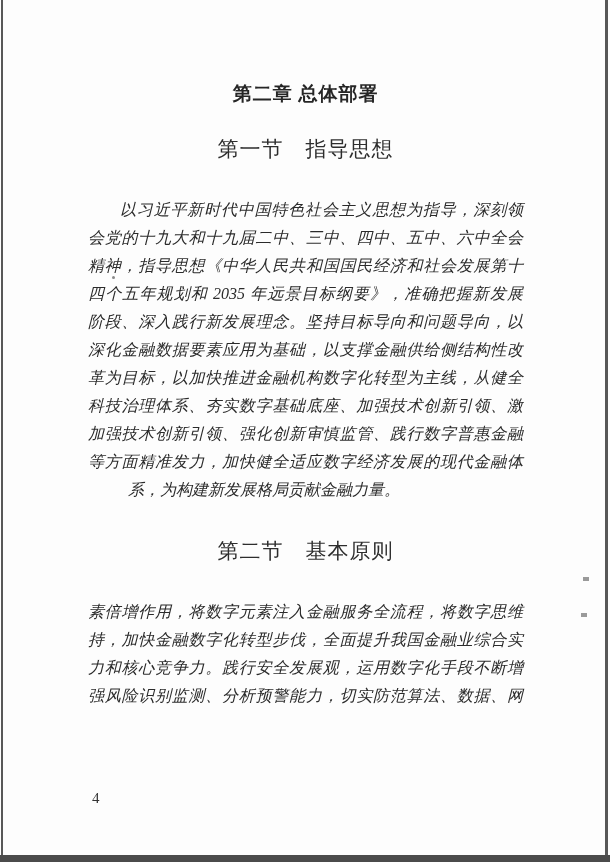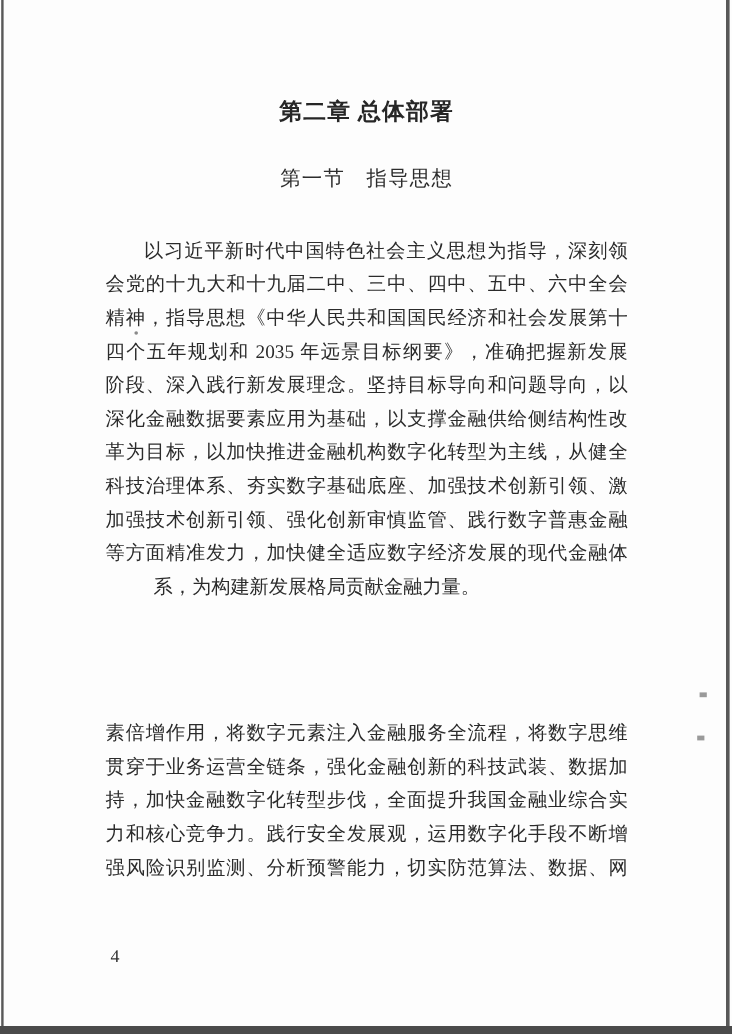--- a/index.html
+++ b/index.html
@@ -29,21 +29,21 @@
     font-weight: 700;
     letter-spacing: 1px;
     color: #262626;
   }
   .section {
     position: absolute;
     left: 88px;
     width: 435px;
     margin: 0;
     text-align: center;
-    font-size: 17px;
+    font-size: 21px;
     line-height: 22px;
     font-weight: 400;
     letter-spacing: 1px;
     color: #2d2d2d;
   }
   .s1 { top: 138px; }
   .s2 { top: 540px; }
   
   .para {
     position: absolute;
@@ -54,20 +54,21 @@
   }
   .p1 { top: 196px; }
   .p2 { top: 598px; }
   .line {
     height: 28px;
     line-height: 28px;
     text-align: justify;
     text-align-last: justify;
     text-justify: inter-character;
     white-space: nowrap;
+    font-style: italic;
   }
   .line.first { text-indent: 2em; }
   .line.last  { text-align-last: left; margin-left: 40px; }
   .lead { font-weight: 700; }
   
   .page-number {
     position: absolute;
     left: 92px;
     top: 789px;
     font-size: 15px;
@@ -117,24 +118,24 @@
     <div class="line">四个五年规划和 2035 年远景目标纲要》，准确把握新发展</div>
     <div class="line">阶段、深入践行新发展理念。坚持目标导向和问题导向，以</div>
     <div class="line">深化金融数据要素应用为基础，以支撑金融供给侧结构性改</div>
     <div class="line">革为目标，以加快推进金融机构数字化转型为主线，从健全</div>
     <div class="line">科技治理体系、夯实数字基础底座、加强技术创新引领、激</div>
     <div class="line">加强技术创新引领、强化创新审慎监管、践行数字普惠金融</div>
     <div class="line">等方面精准发力，加快健全适应数字经济发展的现代金融体</div>
     <div class="line last">系，为构建新发展格局贡献金融力量。</div>
   </div>
 
+  <h2 class="section s2">第二节　基本原则</h2>
 
   <div class="para p2">
     <div class="line">素倍增作用，将数字元素注入金融服务全流程，将数字思维</div>
-    <div class="line">贯穿于业务运营全链条，强化金融创新的科技武装、数据加</div>
     <div class="line">持，加快金融数字化转型步伐，全面提升我国金融业综合实</div>
     <div class="line">力和核心竞争力。践行安全发展观，运用数字化手段不断增</div>
     <div class="line">强风险识别监测、分析预警能力，切实防范算法、数据、网</div>
   </div>
 
   <div class="page-number">4</div>
 
   <div class="edge-left"></div>
   <div class="edge-right"></div>
   <div class="edge-bottom"></div>

